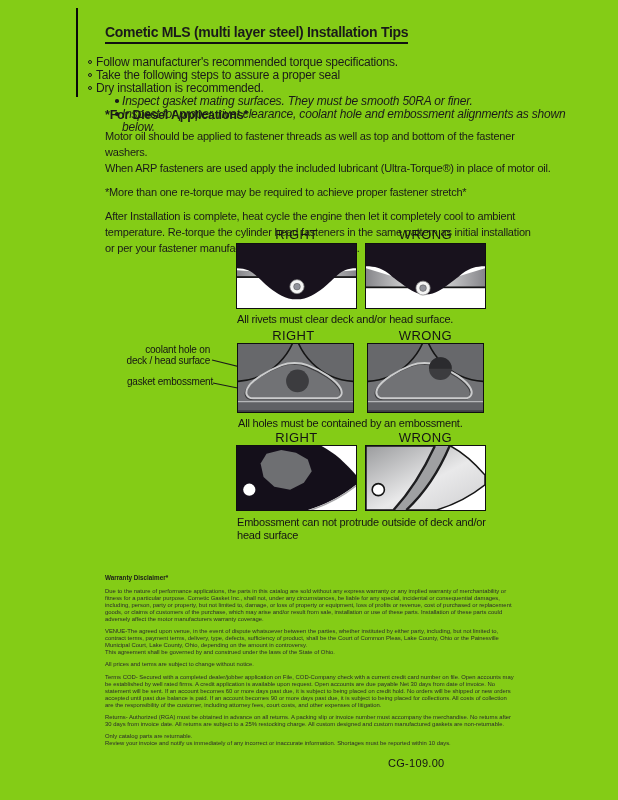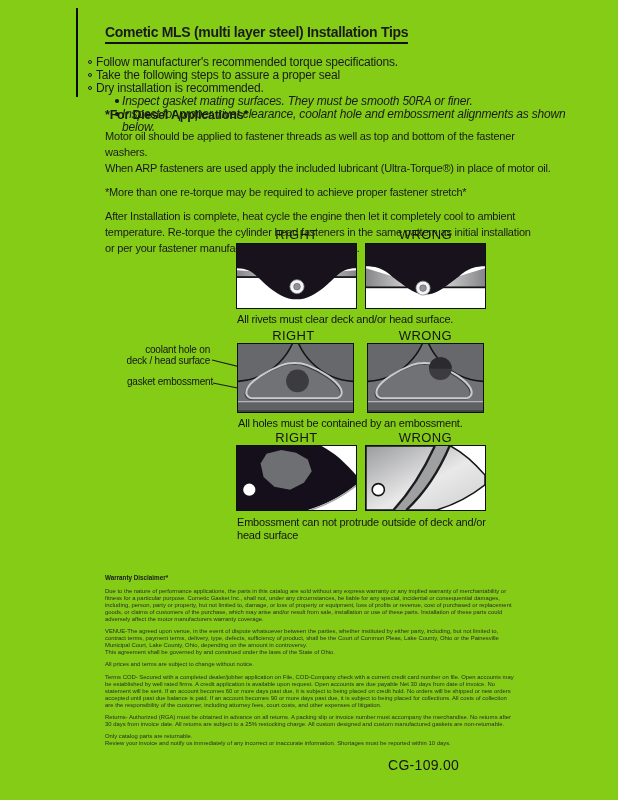--- a/index.html
+++ b/index.html
@@ -31,21 +31,21 @@
   .fig-caption { position:absolute; font-size:11px; letter-spacing:-0.2px; line-height:12.5px; color:#141414; }
   .cap-narrow { width:250px; }
 
   .annot { position:absolute; font-size:10px; line-height:10.5px; text-align:right; color:#141414; letter-spacing:-0.2px; }
   .annot-lines { position:absolute; left:205px; top:352px; }
 
   .fineprint { position:absolute; left:105px; top:574px; width:442px; font-size:5.9px; line-height:7.1px; color:#2b2b2b; }
   .fineprint h3 { font-size:6.3px; font-weight:bold; margin-bottom:6.5px; color:#1a1a1a; }
   .fineprint p { margin-bottom:5px; white-space:pre-line; }
 
-  .page-code { position:absolute; left:388px; top:757px; font-size:14px; letter-spacing:0.3px; color:#141414; }
+  .page-code { position:absolute; left:388px; top:757px; font-size:11px; letter-spacing:0.3px; color:#141414; }
   .defs-holder { position:absolute; width:0; height:0; overflow:hidden; }
 </style>
 </head>
 <body>
 
 <div class="page">
 
   <svg class="defs-holder" aria-hidden="true">
     <defs>
       <linearGradient id="gwL" x1="0" y1="0" x2="1" y2="0">

